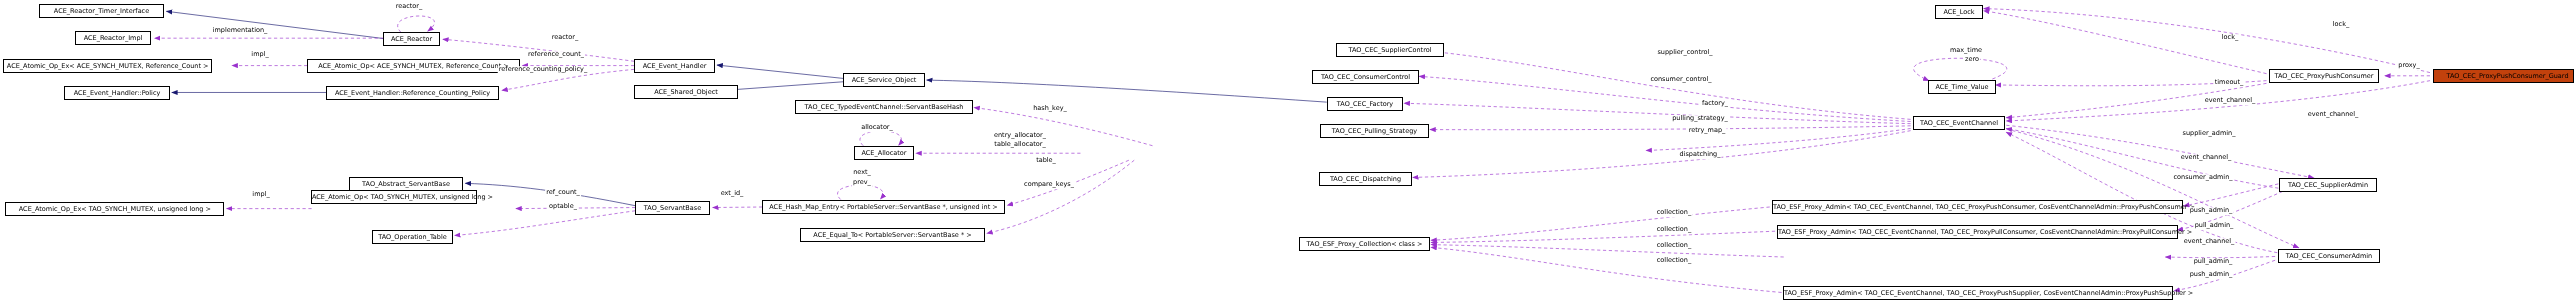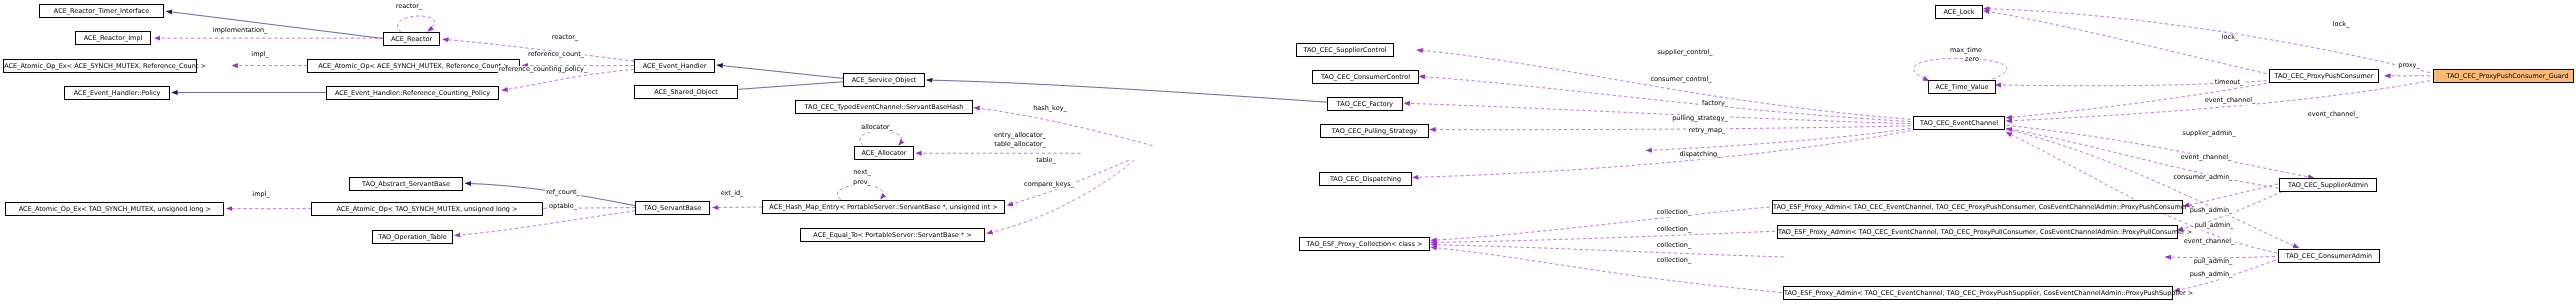--- a/index.html
+++ b/index.html
@@ -1,21 +1,21 @@
 <!DOCTYPE html>
 <html style="font-size:8.6px"><head>
 <meta charset="utf-8">
 <style>
   html,body{margin:0;padding:0;background:#ffffff;}
   #canvas{position:relative;width:2576px;height:307px;background:#ffffff;overflow:hidden;
           font-family:"DejaVu Sans","Liberation Sans",sans-serif;}
   #edges{position:absolute;left:0;top:0;width:2576px;height:307px;}
   .node{position:absolute;box-sizing:border-box;height:14px;border:0.5px solid #000;background:#fff;
         color:#000;font-size:6.5px;line-height:13px;text-align:center;white-space:nowrap;z-index:2;}
-  .node.highlight{background:#fdba74;padding-left:8px;}
+  .node.highlight{background:#c2410c;padding-left:8px;}
   .elabel{position:absolute;transform:translate(-50%,-50%);font-size:6.5px;color:#000;background:#fff;
           padding:0 1.1px;white-space:nowrap;z-index:3;line-height:7.5px;}
   .inh{stroke:#191970;stroke-width:1.2;fill:none;}
   .use{stroke:#9a32cd;stroke-width:1.2;fill:none;stroke-dasharray:6,5;}
 </style>
 </head>
 <body>
 
 <div id="canvas">
 
@@ -74,38 +74,38 @@
     <path class="use" d="M4228,484 C4150,512 4100,530 4040,541" marker-end="url(#ah-dash)"></path>
     <path class="use" d="M3288,385 C3040,408 2850,436 2658,447" marker-end="url(#ah-dash)"></path>
     <path class="use" d="M3298,430 C3040,441 2850,448 2658,451" marker-end="url(#ah-dash)"></path>
     <path class="use" d="M3314,478 C3040,469 2850,459 2658,455" marker-end="url(#ah-dash)"></path>
     <path class="use" d="M3310,544 C3000,516 2840,478 2658,460" marker-end="url(#ah-dash)"></path>
     <path class="use" d="M3702,147 C3830,98 3452,92 3584,150" marker-end="url(#ah-dash)"></path>
   </svg>
 
   <div class="node" style="left:39px;top:4.3px;width:125px">ACE_Reactor_Timer_Interface</div>
   <div class="node" style="left:75px;top:31px;width:76px">ACE_Reactor_Impl</div>
-  <div class="node" style="left:3.2px;top:59px;width:194px">ACE_Atomic_Op_Ex&lt; ACE_SYNCH_MUTEX, Reference_Count &gt;</div>
+  <div class="node" style="left:3.2px;top:59px;width:209px">ACE_Atomic_Op_Ex&lt; ACE_SYNCH_MUTEX, Reference_Count &gt;</div>
   <div class="node" style="left:64px;top:86px;width:106px">ACE_Event_Handler::Policy</div>
   <div class="node" style="left:383px;top:32px;width:57px">ACE_Reactor</div>
   <div class="node" style="left:307px;top:59px;width:213px">ACE_Atomic_Op&lt; ACE_SYNCH_MUTEX, Reference_Count &gt;</div>
   <div class="node" style="left:326px;top:86px;width:173px">ACE_Event_Handler::Reference_Counting_Policy</div>
   <div class="node" style="left:634px;top:59px;width:81px">ACE_Event_Handler</div>
   <div class="node" style="left:634px;top:85px;width:104px">ACE_Shared_Object</div>
   <div class="node" style="left:843px;top:73px;width:82px">ACE_Service_Object</div>
   <div class="node" style="left:795px;top:100px;width:178px">TAO_CEC_TypedEventChannel::ServantBaseHash</div>
   <div class="node" style="left:854px;top:146px;width:60px">ACE_Allocator</div>
   <div class="node" style="left:762px;top:200px;width:243px">ACE_Hash_Map_Entry&lt; PortableServer::ServantBase *, unsigned int &gt;</div>
   <div class="node" style="left:800px;top:228px;width:185px">ACE_Equal_To&lt; PortableServer::ServantBase * &gt;</div>
   <div class="node" style="left:349px;top:177px;width:114px">TAO_Abstract_ServantBase</div>
-  <div class="node" style="left:311px;top:202px;width:232px">ACE_Atomic_Op&lt; TAO_SYNCH_MUTEX, unsigned long &gt;</div>
+  <div class="node" style="left:311px;top:190px;width:166px">ACE_Atomic_Op&lt; TAO_SYNCH_MUTEX, unsigned long &gt;</div>
   <div class="node" style="left:5.4px;top:202px;width:219px">ACE_Atomic_Op_Ex&lt; TAO_SYNCH_MUTEX, unsigned long &gt;</div>
   <div class="node" style="left:372px;top:230px;width:81px">TAO_Operation_Table</div>
   <div class="node" style="left:635px;top:201px;width:75px">TAO_ServantBase</div>
-  <div class="node" style="left:1296px;top:43px;width:98px">TAO_CEC_SupplierControl</div>
+  <div class="node" style="left:1336px;top:43px;width:108px">TAO_CEC_SupplierControl</div>
   <div class="node" style="left:1312px;top:70px;width:107px">TAO_CEC_ConsumerControl</div>
   <div class="node" style="left:1327px;top:97px;width:76px">TAO_CEC_Factory</div>
   <div class="node" style="left:1320px;top:124px;width:109px">TAO_CEC_Pulling_Strategy</div>
   <div class="node" style="left:1319px;top:172px;width:93px">TAO_CEC_Dispatching</div>
   <div class="node" style="left:1299px;top:237px;width:131px">TAO_ESF_Proxy_Collection&lt; class &gt;</div>
   <div class="node" style="left:1772px;top:200px;width:411px">TAO_ESF_Proxy_Admin&lt; TAO_CEC_EventChannel, TAO_CEC_ProxyPushConsumer, CosEventChannelAdmin::ProxyPushConsumer &gt;</div>
   <div class="node" style="left:1777px;top:225px;width:401px">TAO_ESF_Proxy_Admin&lt; TAO_CEC_EventChannel, TAO_CEC_ProxyPullConsumer, CosEventChannelAdmin::ProxyPullConsumer &gt;</div>
   <div class="node" style="left:1783px;top:286px;width:390px">TAO_ESF_Proxy_Admin&lt; TAO_CEC_EventChannel, TAO_CEC_ProxyPushSupplier, CosEventChannelAdmin::ProxyPushSupplier &gt;</div>
   <div class="node" style="left:1935px;top:5.4px;width:48px">ACE_Lock</div>
   <div class="node" style="left:1928px;top:80px;width:68px">ACE_Time_Value</div>

